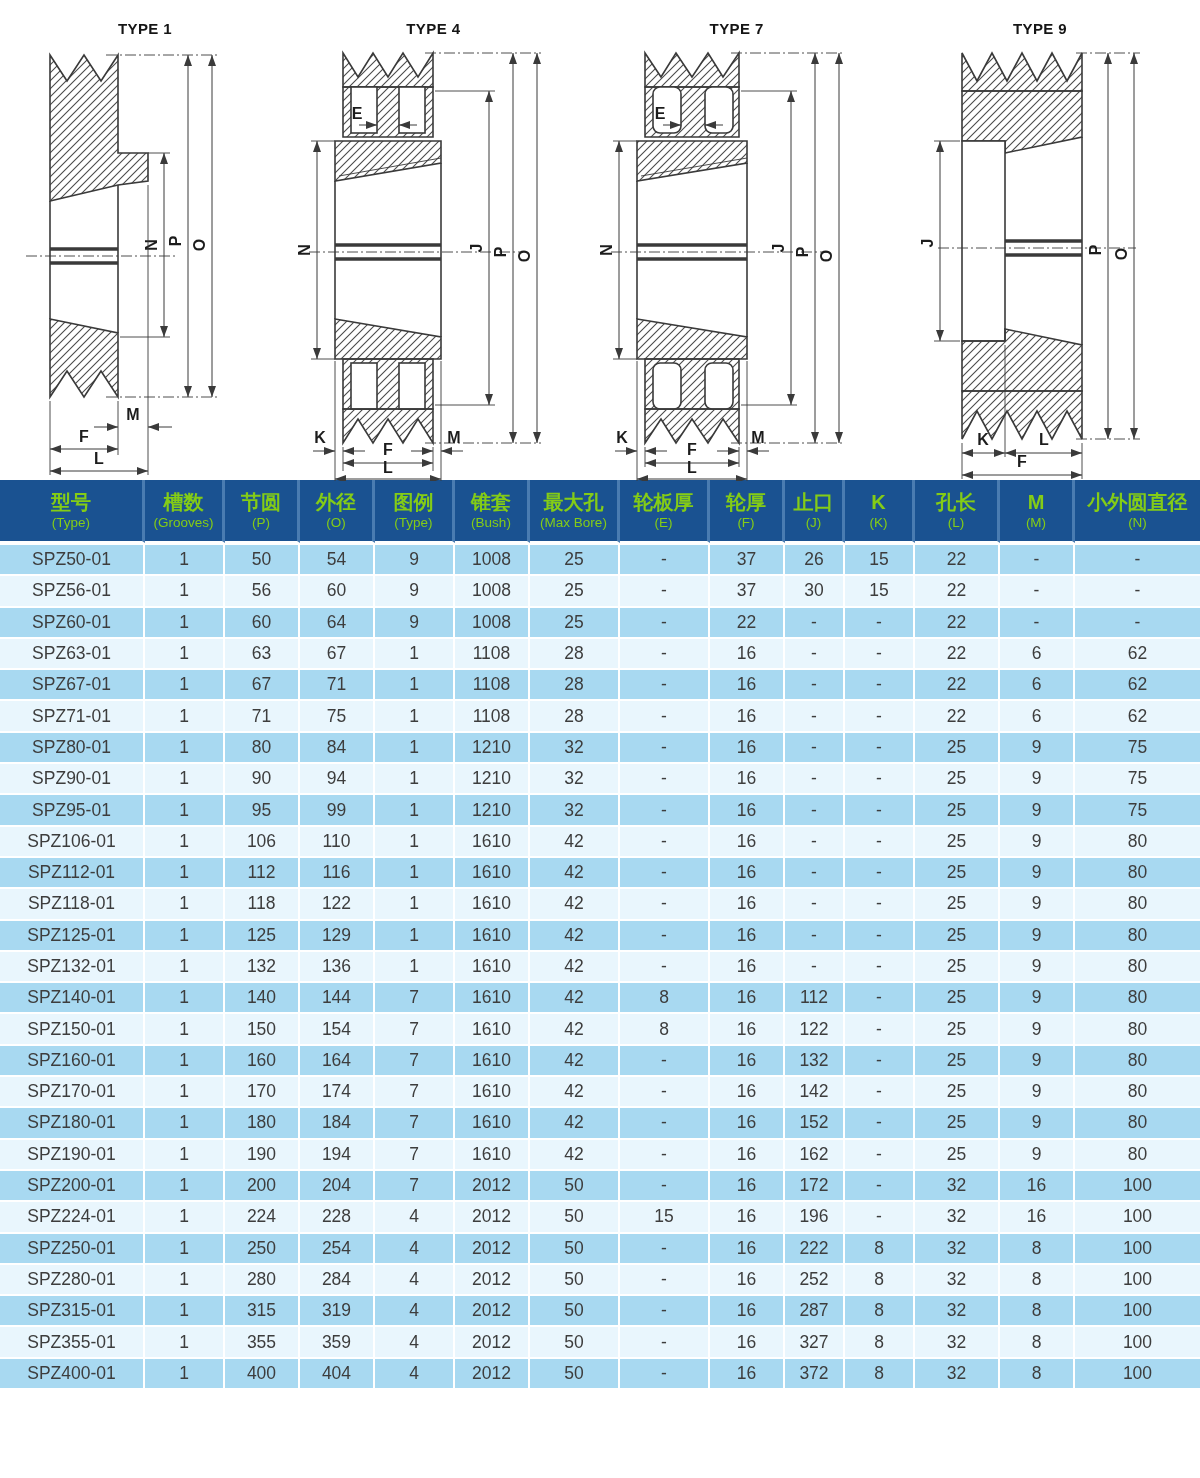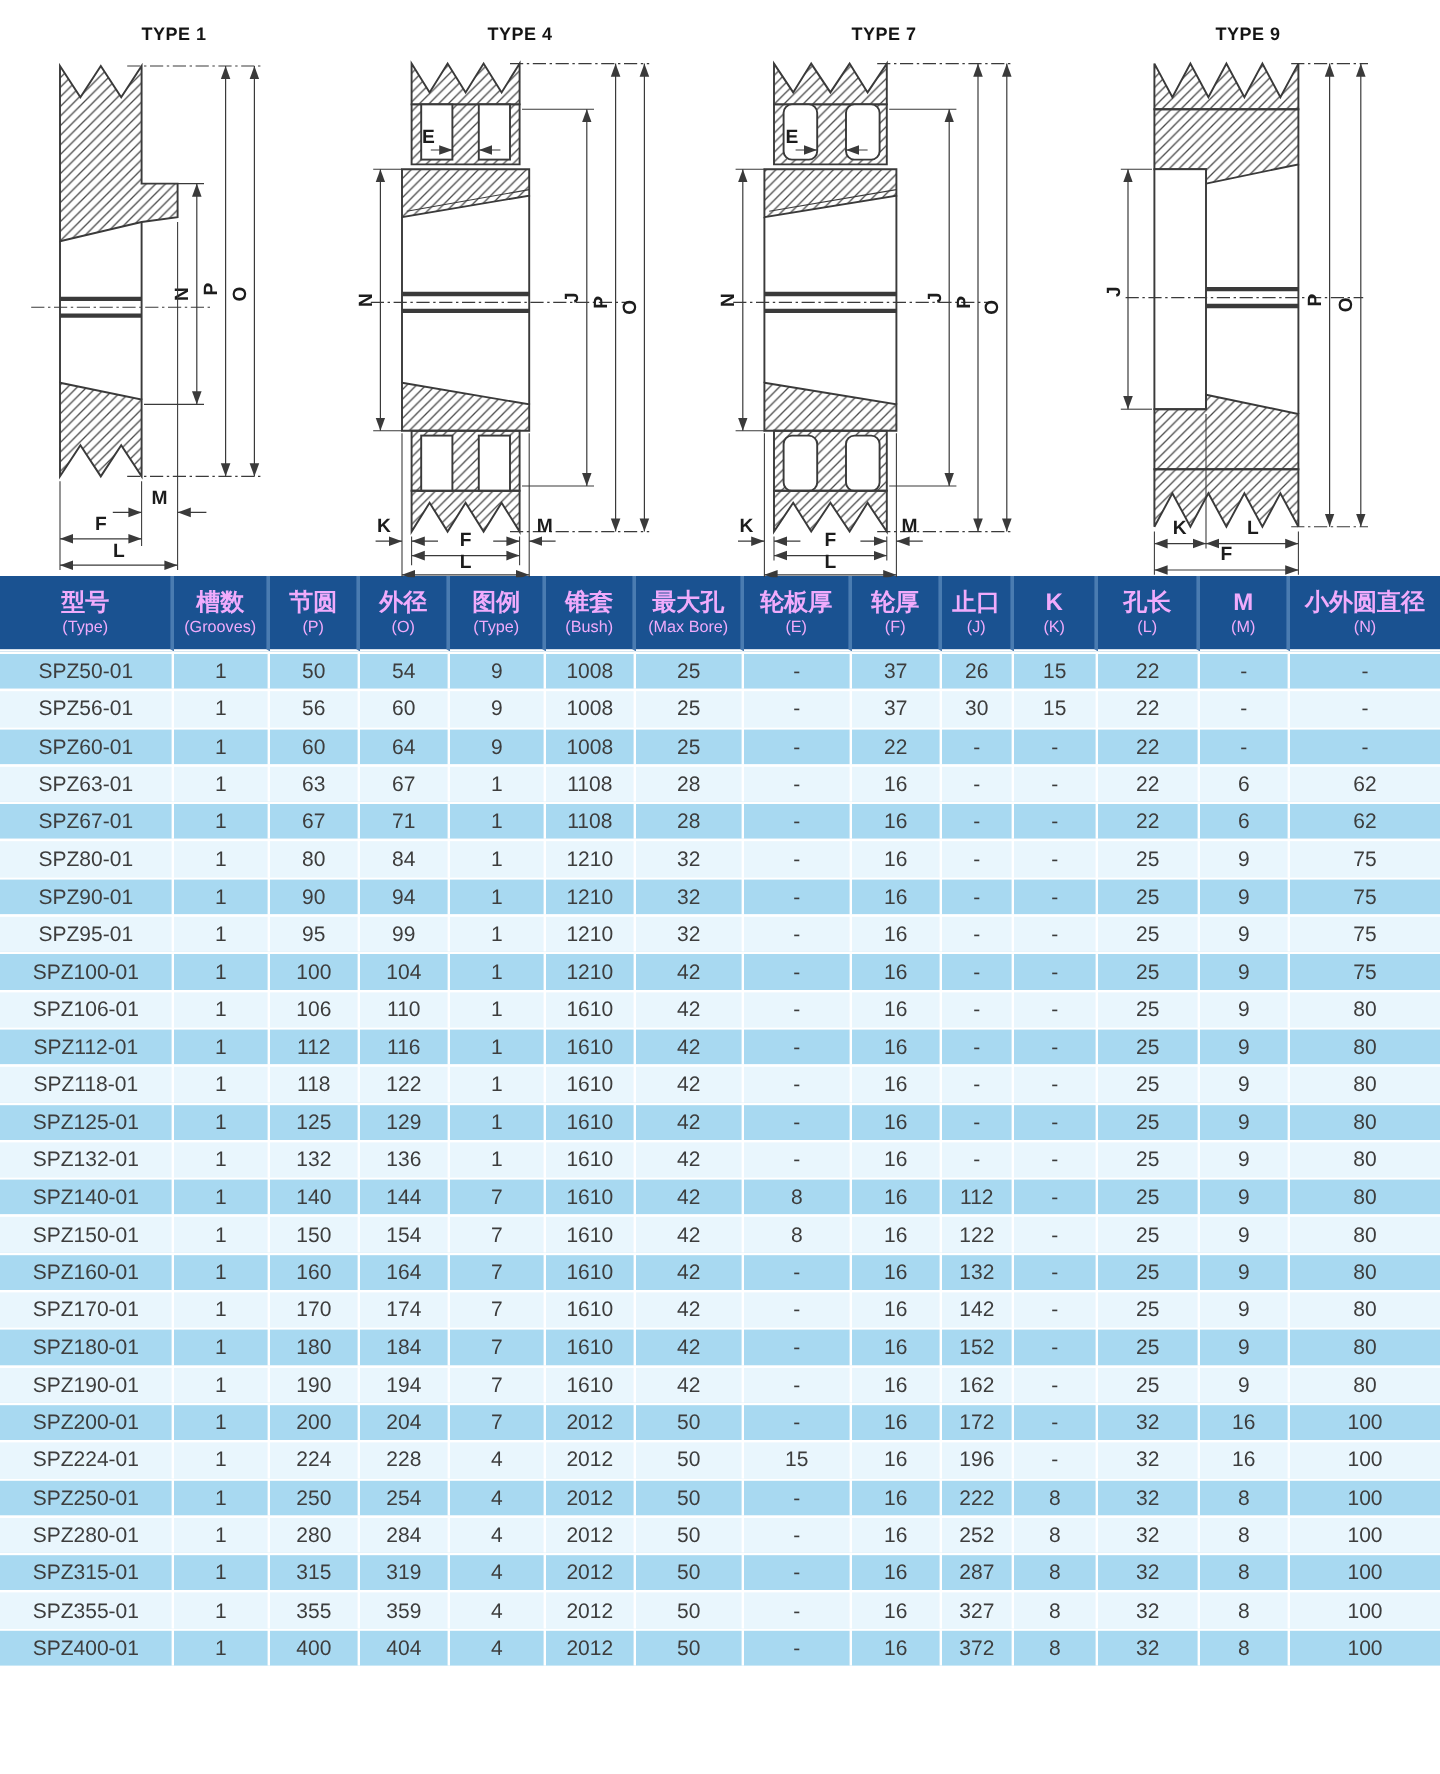--- a/index.html
+++ b/index.html
@@ -16,21 +16,21 @@
   .ol{fill:#ffffff;stroke:#3a3a3a;stroke-width:1.6;}
   .ln{fill:none;stroke:#3a3a3a;stroke-width:1.6;}
   .dim{fill:none;stroke:#3a3a3a;stroke-width:1;}
   .ext{fill:none;stroke:#3a3a3a;stroke-width:.9;}
   .cl{fill:none;stroke:#3a3a3a;stroke-width:.9;stroke-dasharray:11 3 2 3;}
   .bore{stroke:#3a3a3a;stroke-width:3.6;}
   text.dlab{font-family:"Liberation Sans",sans-serif;font-size:16px;font-weight:600;fill:#1c1c1c;}
 
   
   table.spec{border-collapse:separate;border-spacing:0;table-layout:fixed;width:1200px;}
-  thead th{background:#1a5291;color:#f0abfc;vertical-align:middle;padding:9px 0 10px;
+  thead th{background:#1a5291;color:#84cc16;vertical-align:middle;padding:9px 0 10px;
     border-right:3px solid #4a7cb1;border-bottom:2px solid #ffffff;}
   thead th:last-child{border-right:none;margin-top:40px;}
   th .zh{font-size:20px;font-weight:700;line-height:26px;}
   th .en{font-size:13.5px;font-weight:400;line-height:16px;}
   tbody td{height:27.3px;text-align:center;vertical-align:middle;font-size:17.5px;color:#3d3d3d;
     border-top:2px solid #ffffff;border-right:2.5px solid #ffffff;overflow:hidden;white-space:nowrap;}
   tbody td:last-child{border-right:none;}
   tbody tr:nth-child(odd) td{background:#a8d9f1;}
   tbody tr:nth-child(even) td{background:#e9f6fd;}
 </style>
@@ -399,20 +399,36 @@
           <td>28</td>
           <td>-</td>
           <td>16</td>
           <td>-</td>
           <td>-</td>
           <td>22</td>
           <td>6</td>
           <td>62</td>
         </tr>
         <tr>
+          <td>SPZ71-01</td>
+          <td>1</td>
+          <td>71</td>
+          <td>75</td>
+          <td>1</td>
+          <td>1108</td>
+          <td>28</td>
+          <td>-</td>
+          <td>16</td>
+          <td>-</td>
+          <td>-</td>
+          <td>22</td>
+          <td>6</td>
+          <td>62</td>
+        </tr>
+        <tr>
           <td>SPZ80-01</td>
           <td>1</td>
           <td>80</td>
           <td>84</td>
           <td>1</td>
           <td>1210</td>
           <td>32</td>
           <td>-</td>
           <td>16</td>
           <td>-</td>
@@ -438,36 +454,20 @@
           <td>75</td>
         </tr>
         <tr>
           <td>SPZ95-01</td>
           <td>1</td>
           <td>95</td>
           <td>99</td>
           <td>1</td>
           <td>1210</td>
           <td>32</td>
-          <td>-</td>
-          <td>16</td>
-          <td>-</td>
-          <td>-</td>
-          <td>25</td>
-          <td>9</td>
-          <td>75</td>
-        </tr>
-        <tr>
-          <td>SPZ100-01</td>
-          <td>1</td>
-          <td>100</td>
-          <td>104</td>
-          <td>1</td>
-          <td>1210</td>
-          <td>42</td>
           <td>-</td>
           <td>16</td>
           <td>-</td>
           <td>-</td>
           <td>25</td>
           <td>9</td>
           <td>75</td>
         </tr>
         <tr>
           <td>SPZ106-01</td>

